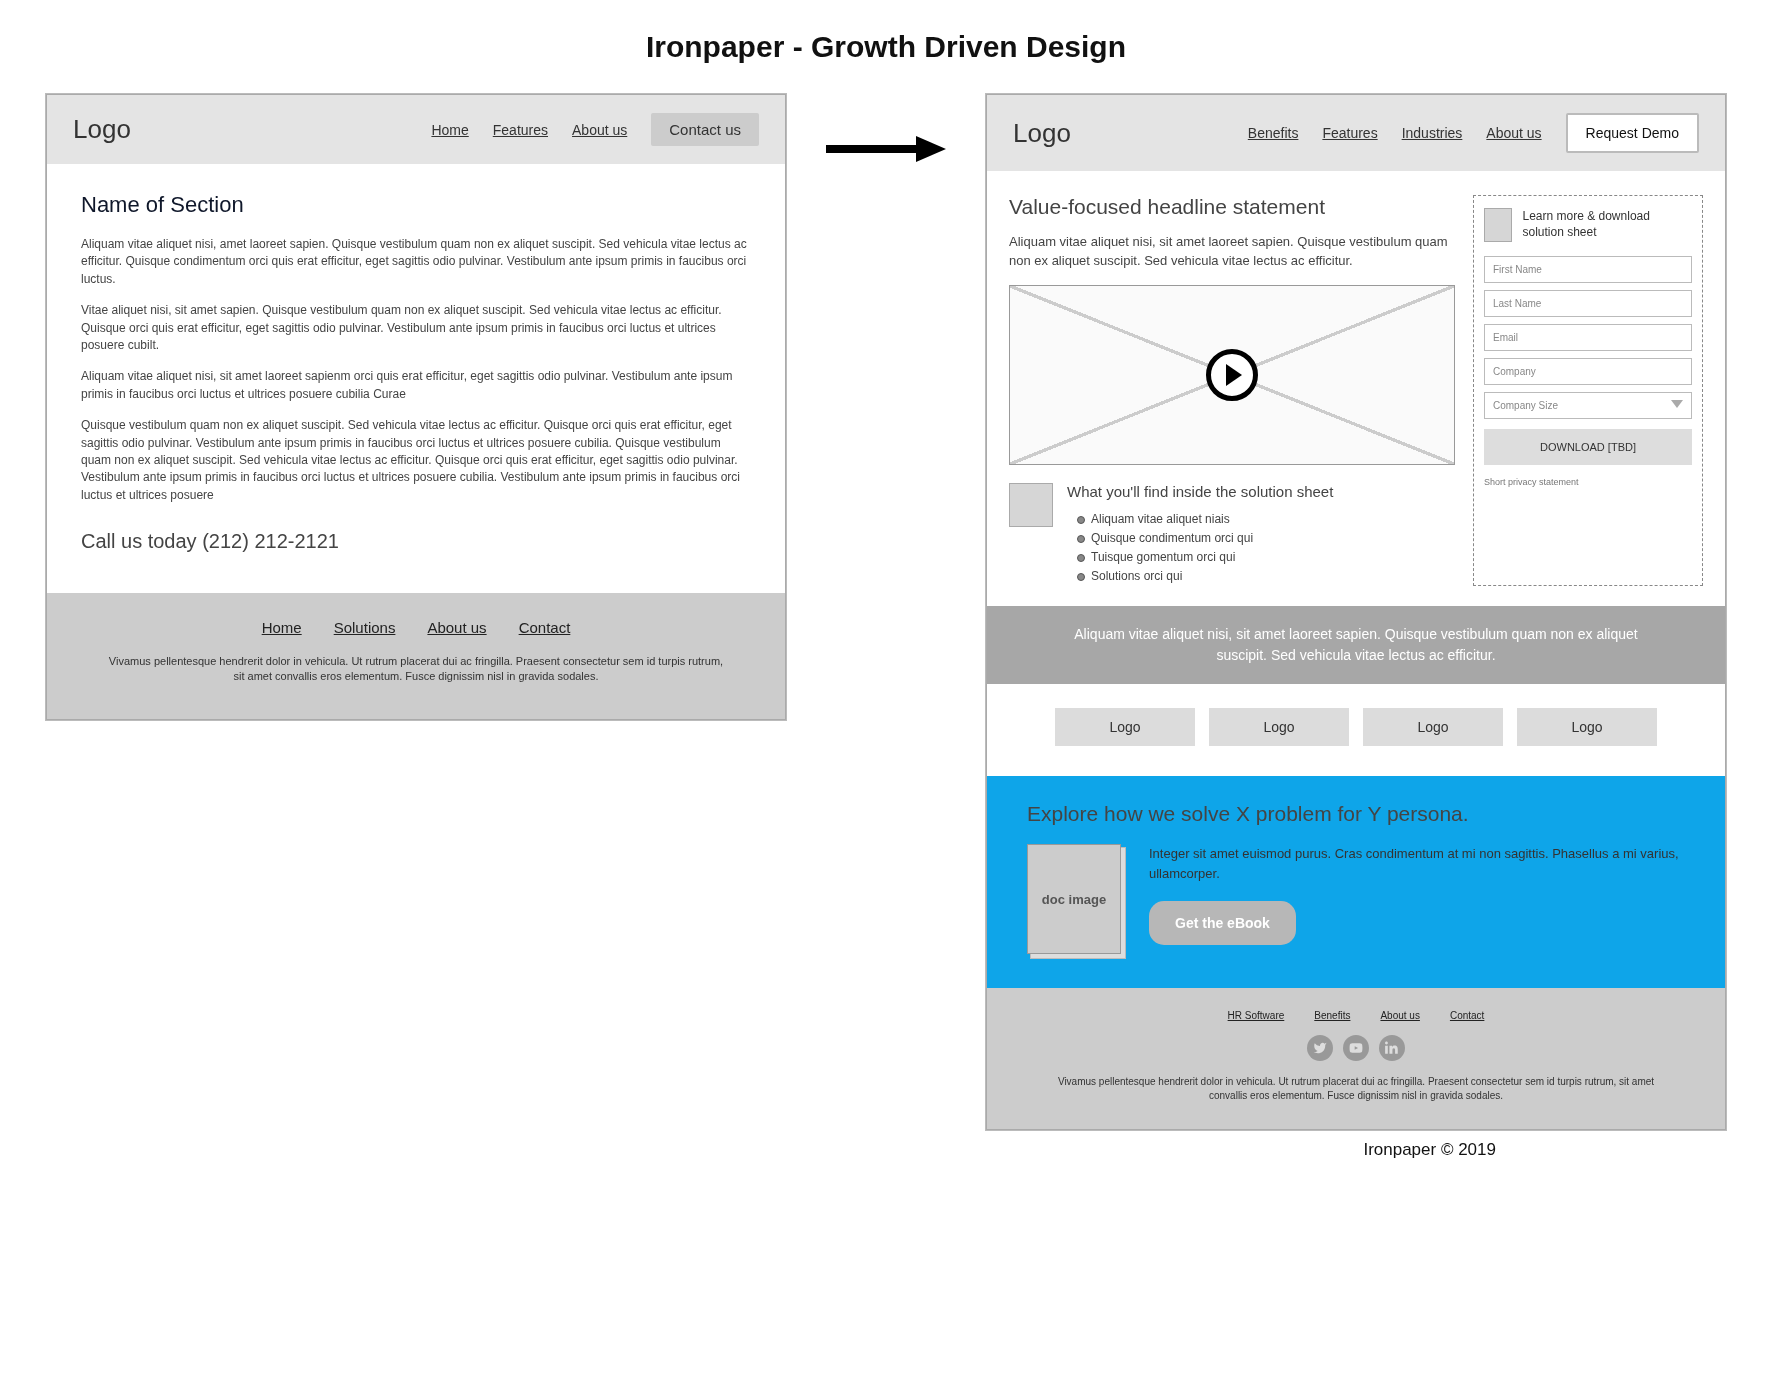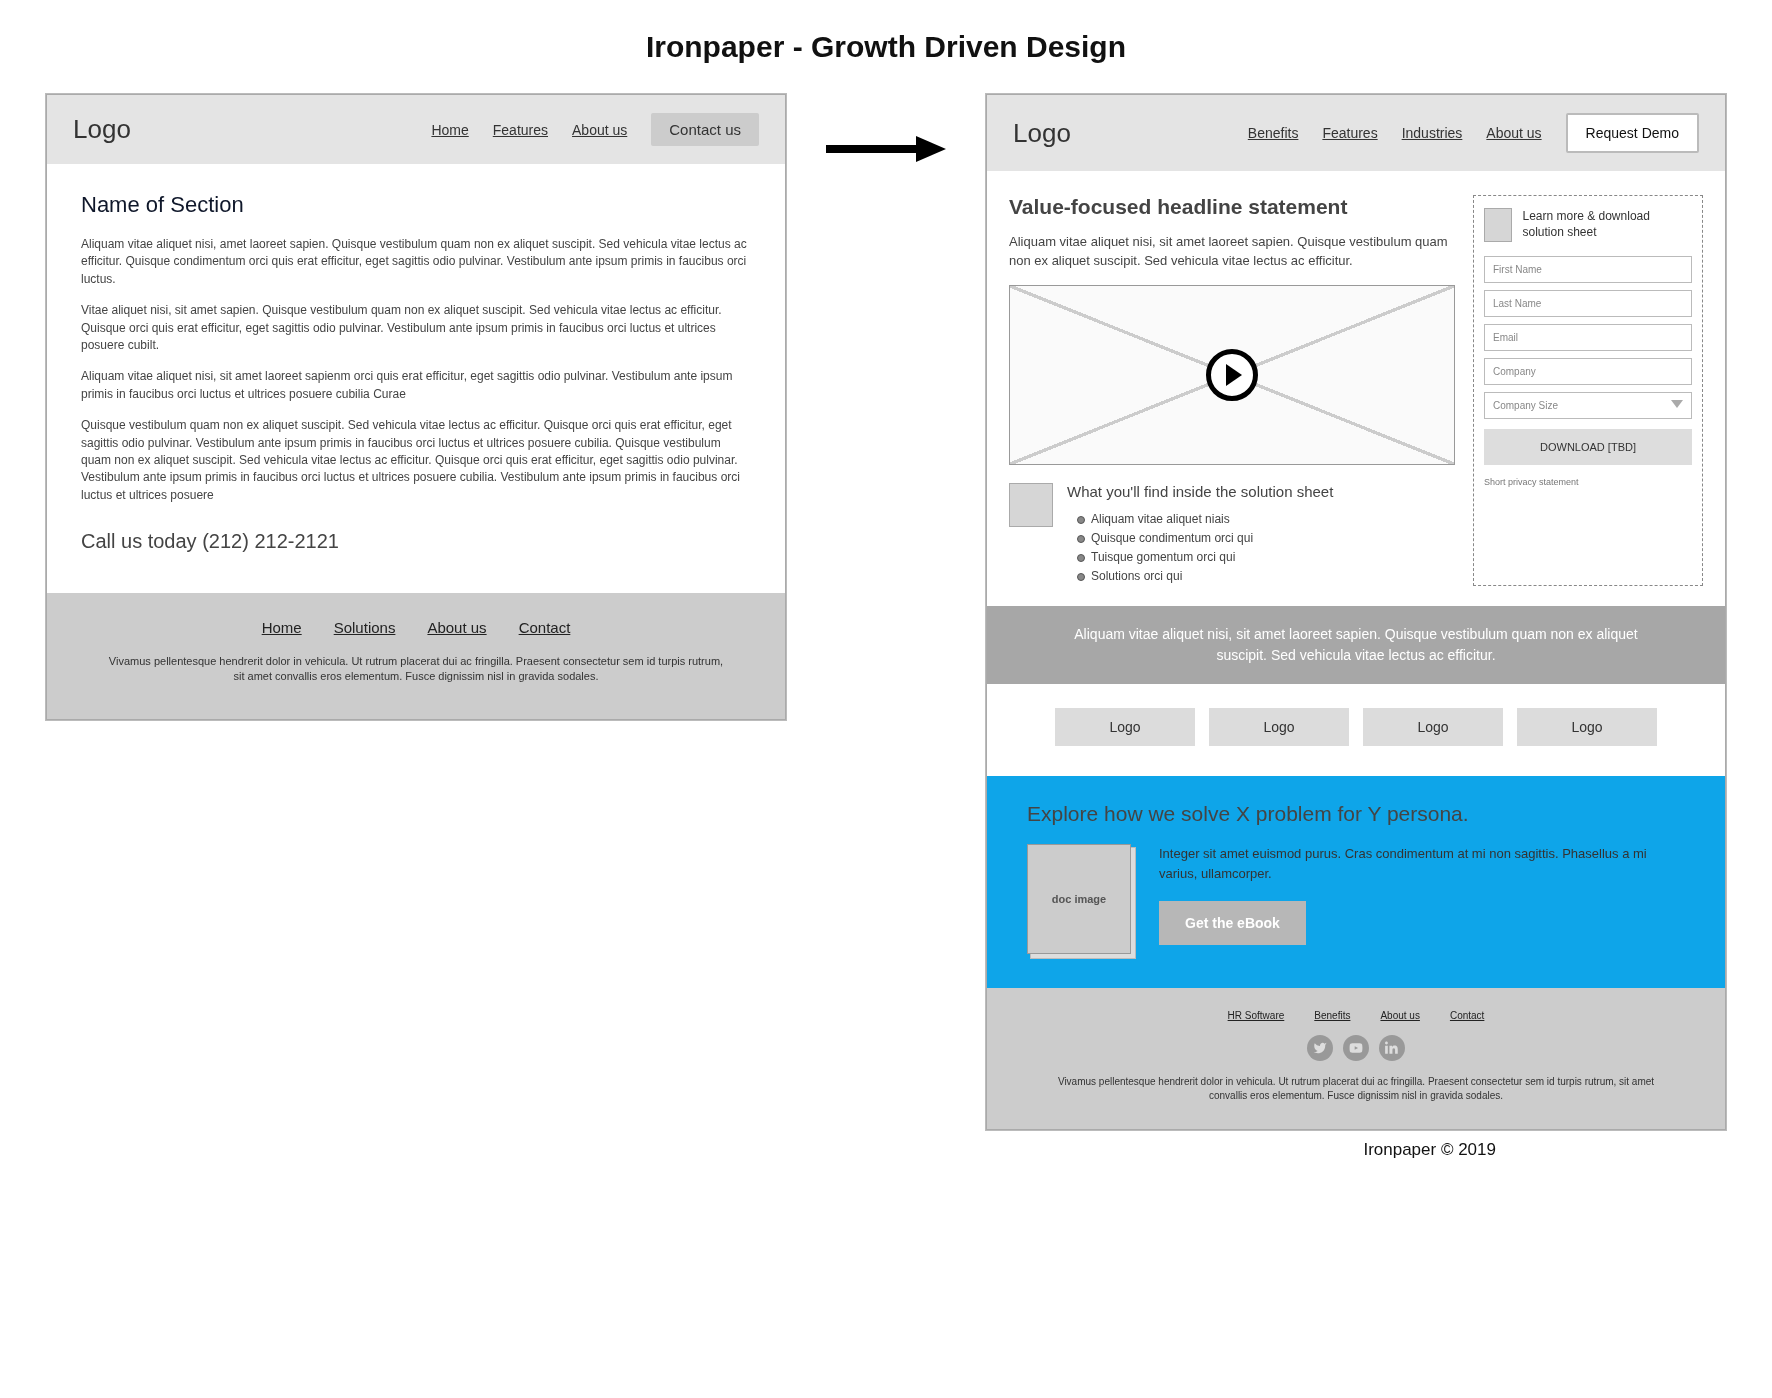--- a/index.html
+++ b/index.html
@@ -114,21 +114,21 @@
   .arrow svg { display: block; }
   
   .hero {
     display: flex;
     padding: 24px 22px 20px;
     gap: 18px;
   }
   .hero-main { flex: 1; }
   .hero-main h2 {
     font-size: 21px;
-    font-weight: 700;
+    font-weight: 400;
     color: #444;
     margin-bottom: 14px;
   }
   .hero-main p {
     font-size: 13px;
     color: #444;
     line-height: 1.45;
     margin-bottom: 14px;
   }
   .video {
@@ -273,39 +273,40 @@
   .explore {
     background: #0ea5e9;
     padding: 26px 40px 34px;
   }
   .explore h2 {
     font-size: 21px; font-weight: 400; color: #444;
     margin-bottom: 18px;
   }
   .explore-row { display: flex; gap: 28px; }
   .doc-img {
-    width: 104px; height: 110px;
+    width: 94px; height: 110px;
     background: #ccc;
     display: flex; align-items: center; justify-content: center;
     text-align: center;
-    font-size: 11px; color: #555; font-weight: 600;
+    font-size: 13px; color: #555; font-weight: 600;
     box-shadow: 4px 4px 0 #ddd, 4px 4px 0 1px #bbb;
     border: 1px solid #999;
   }
   .explore-txt { flex: 1; }
   .explore-txt p {
     font-size: 13px; color: #333; line-height: 1.5;
     margin-bottom: 18px;
   }
   .ebook-btn {
     background: #b7b7b7;
     color: #fff;
     font-size: 14px; font-weight: 600;
     padding: 14px 26px;
     display: inline-block;
+    border-radius: 15px;
   }
   
   .ftr2 {
     background: #ccc;
     text-align: center;
     padding: 22px 60px 26px;
   }
   .ftr2-links {
     display: flex; justify-content: center; gap: 30px;
     margin-bottom: 14px;

